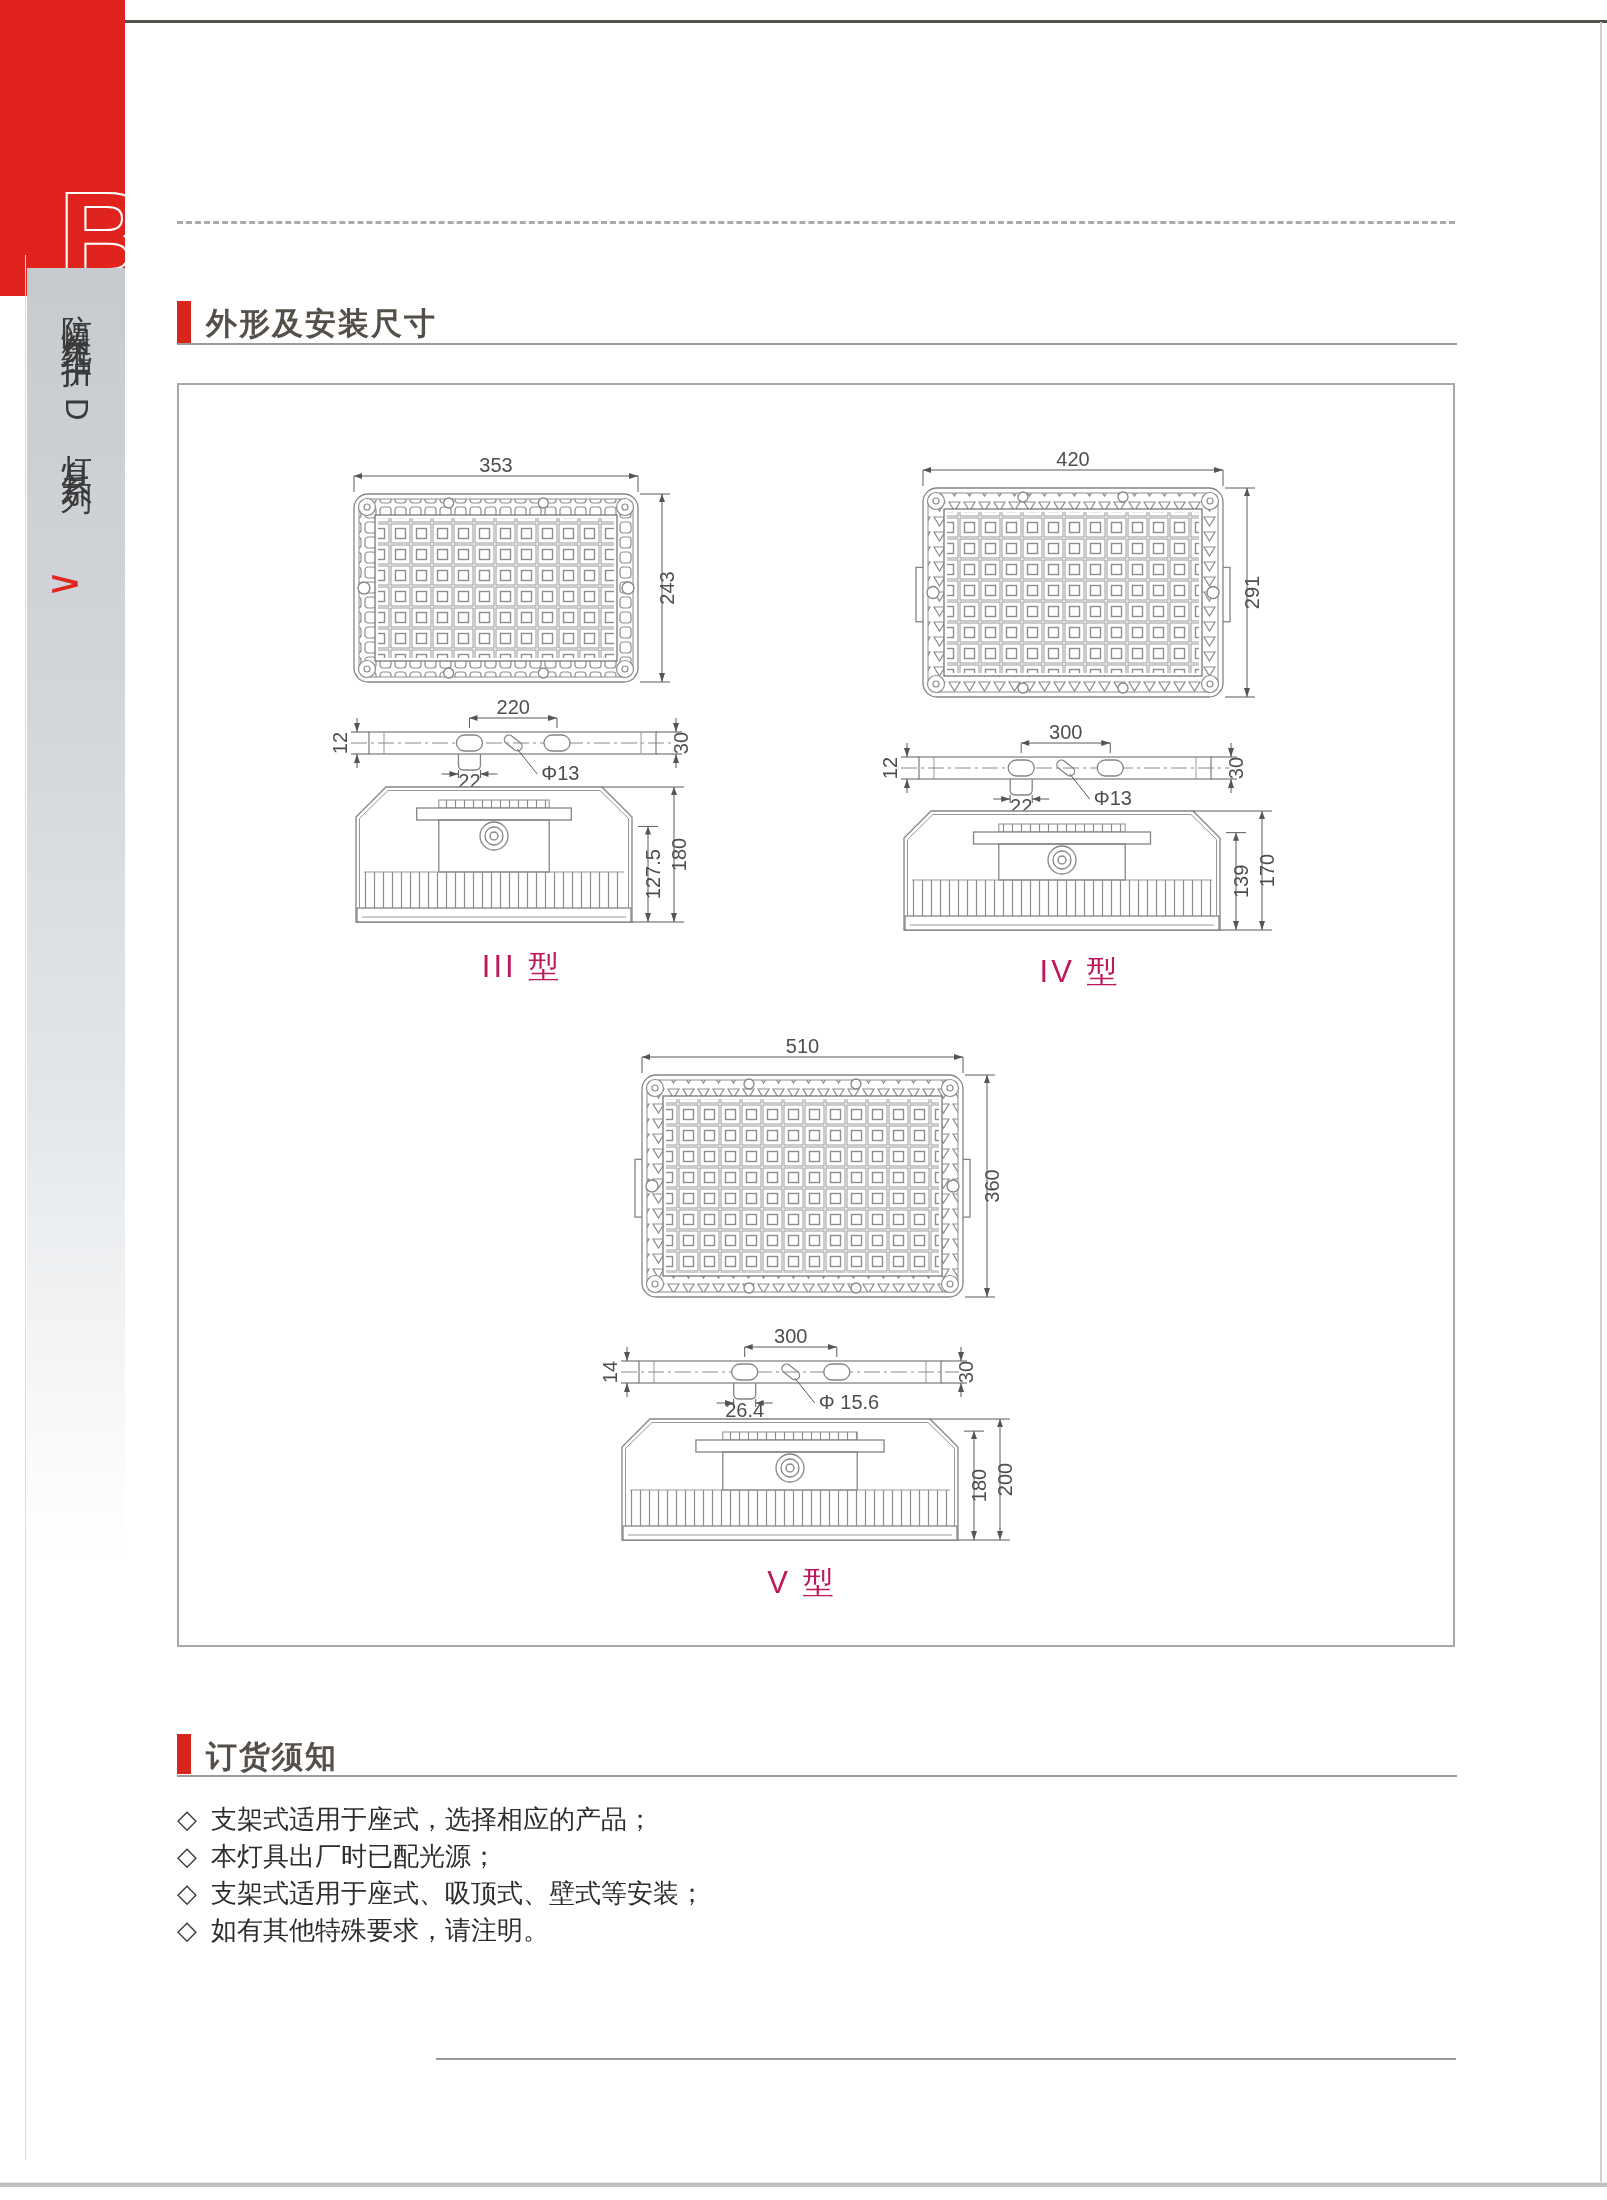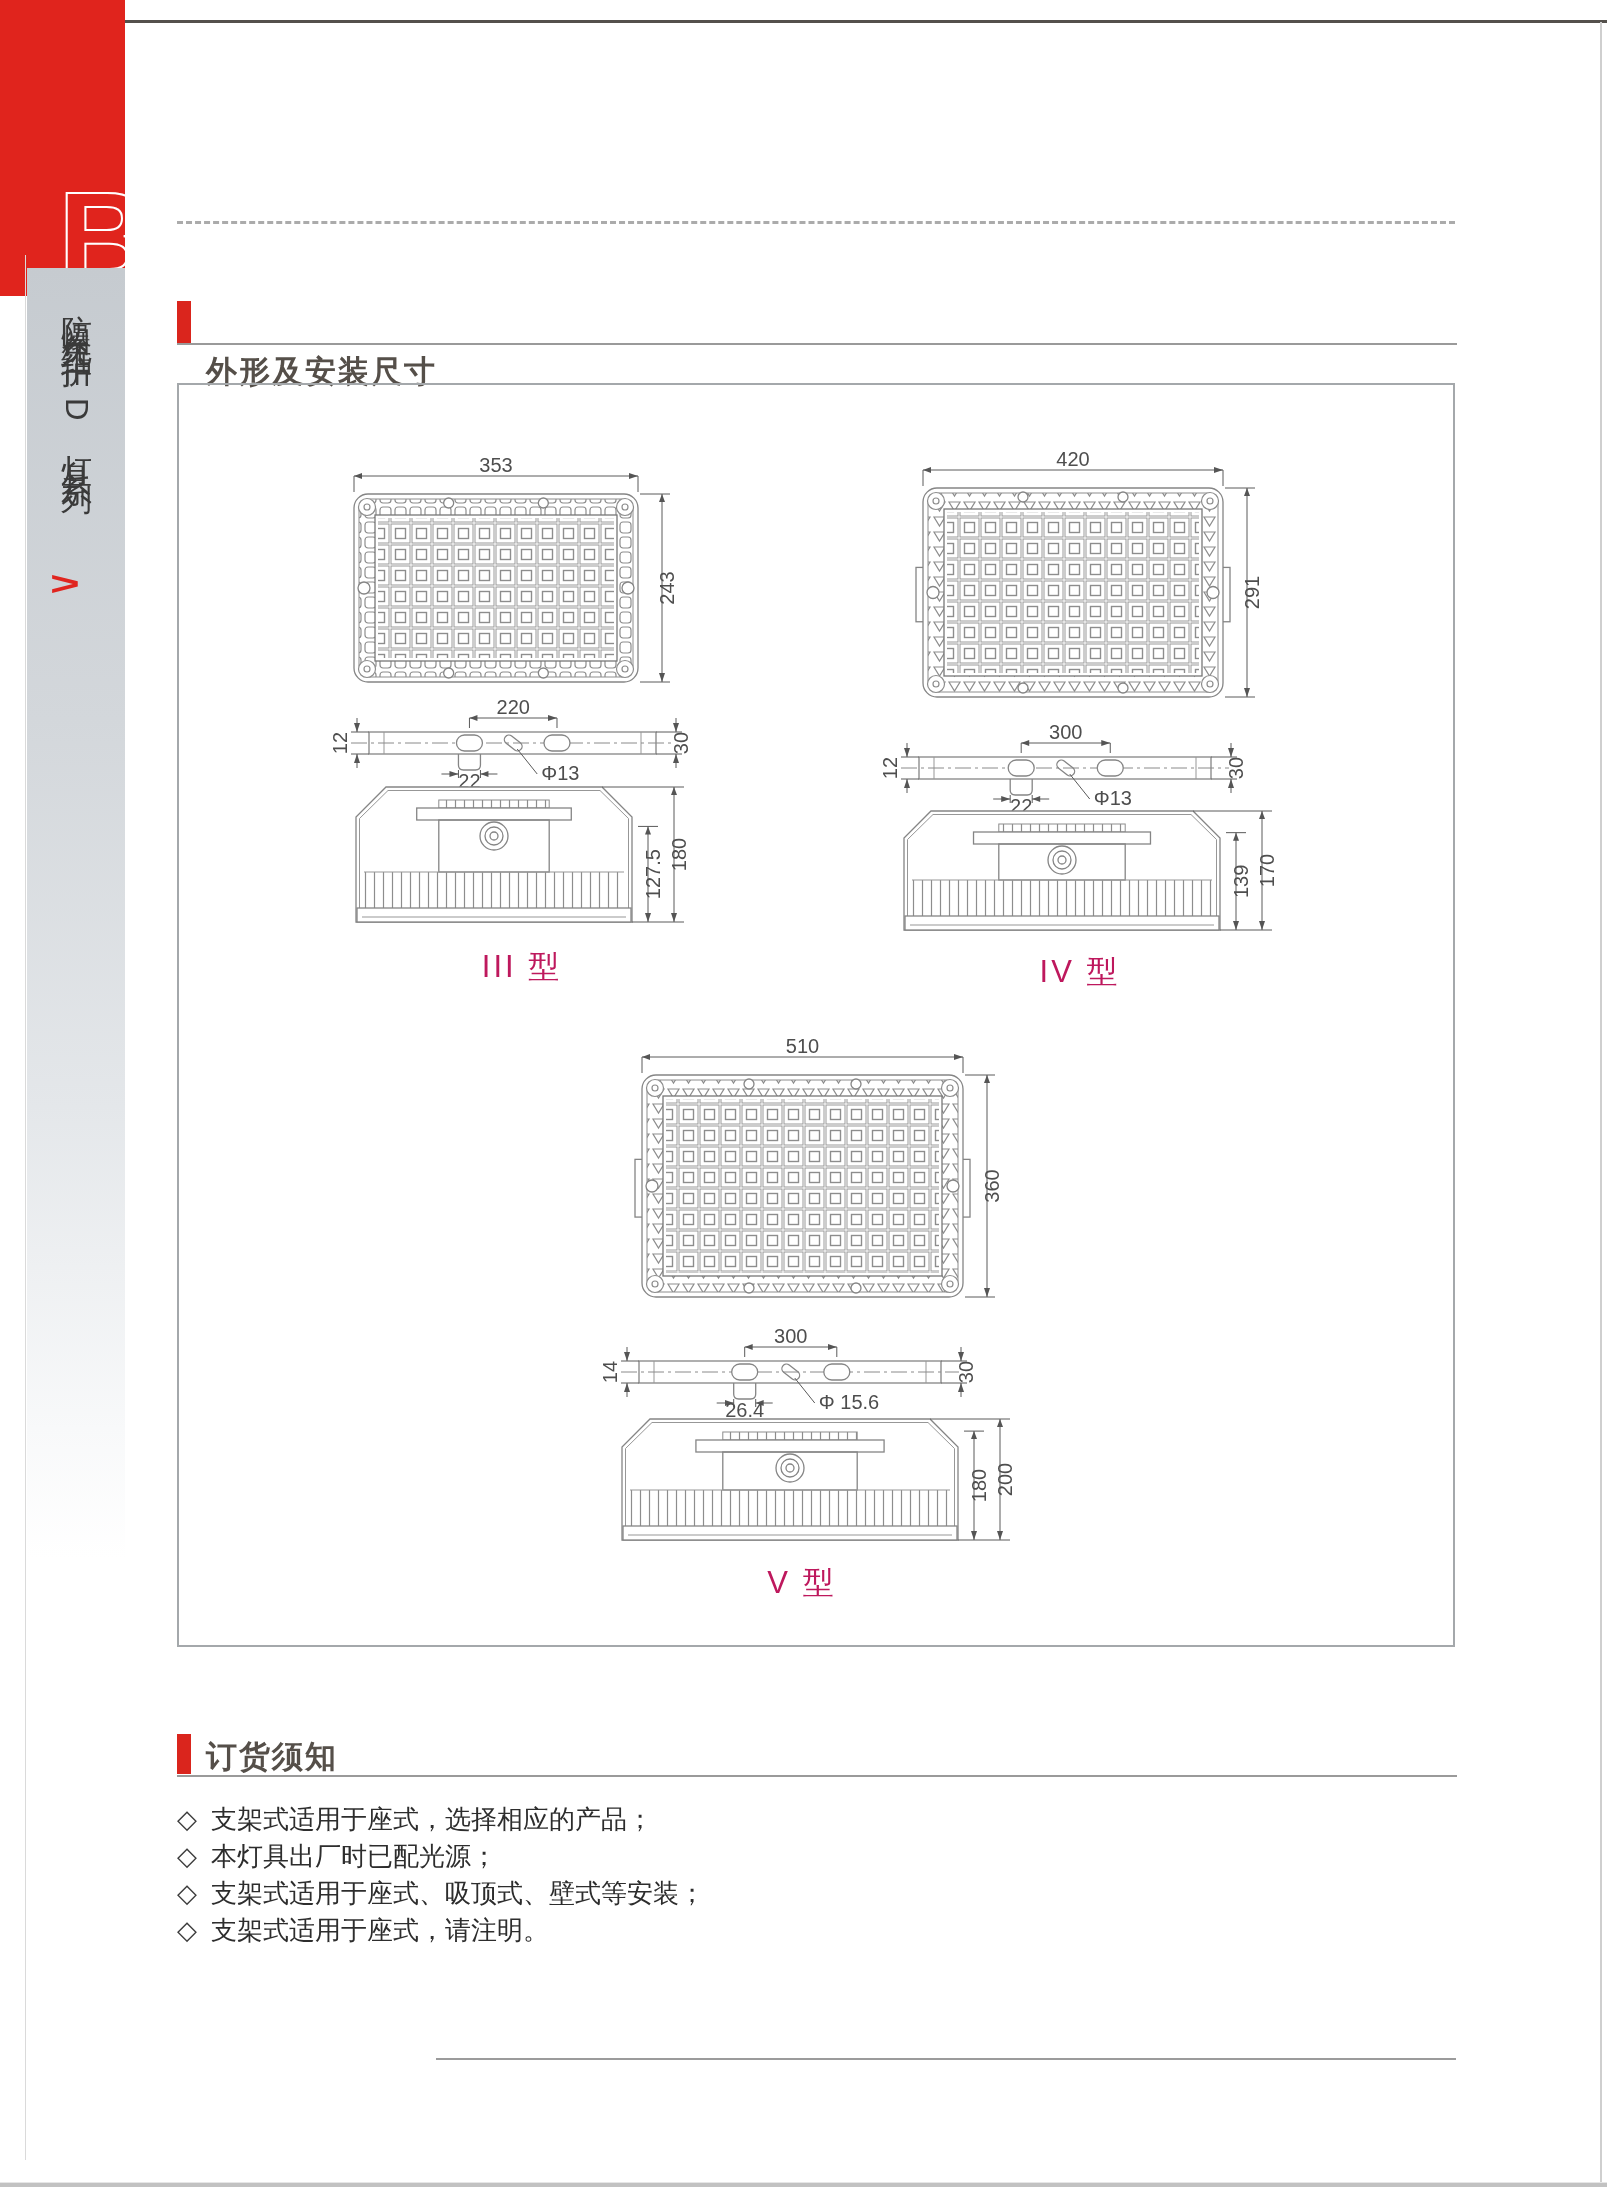--- a/index.html
+++ b/index.html
@@ -87,21 +87,21 @@
   <div class="abs" id="border-left"></div>
   <div class="abs" id="border-right"></div>
   <div class="abs" id="border-bottom"></div>
 
   <div class="abs" id="sidebar">
     <span id="sidebar-text">防爆免维护LED灯具系列</span>
     <span id="sidebar-arrow">&gt;</span>
   </div>
 
   <div class="abs sec-bar" style="left:177px;top:301px;"></div>
-  <div class="abs sec-title" style="left:206px;top:303px;margin-top:48px;">外形及安装尺寸</div>
+  <div class="abs sec-title" style="left:206px;top:303px;">外形及安装尺寸</div>
   <div class="abs sec-underline" style="left:177px;top:343px;"></div>
 
   <div class="abs" id="draw-box"></div>
   <div id="draw-layer">
       <svg style="left:348px;top:460px" width="332" height="228" viewBox="0 0 332 228">
         <rect x="6" y="34" width="284" height="188" rx="14" class="lnf"></rect>
         <rect x="11" y="39" width="274" height="178" rx="10" fill="url(#ringR)" stroke="#8d8d8d" stroke-width="1"></rect>
         <rect x="27" y="55" width="242" height="146" fill="#ffffff" stroke="#777" stroke-width="1.3"></rect>
         <rect x="30" y="58" width="236" height="140" fill="url(#grid)"></rect>
         <circle cx="19" cy="47" r="8.5" fill="#fff" stroke="#8d8d8d" stroke-width="1.2"></circle>
@@ -356,18 +356,18 @@
   <div class="abs tlabel" style="left:717px;top:1562px;">V 型</div>
 
   <div class="abs sec-bar" style="left:177px;top:1734px;height:40px;"></div>
   <div class="abs sec-title" style="left:206px;top:1736px;">订货须知</div>
   <div class="abs sec-underline" style="left:177px;top:1775px;"></div>
 
   <div class="abs" id="notes">
     <div class="note"><span class="dia">◇</span><span>支架式适用于座式，选择相应的产品；</span></div>
     <div class="note"><span class="dia">◇</span><span>本灯具出厂时已配光源；</span></div>
     <div class="note"><span class="dia">◇</span><span>支架式适用于座式、吸顶式、壁式等安装；</span></div>
-    <div class="note"><span class="dia">◇</span><span>支架式适用于座式，请注明。</span></div>
+    <div class="note"><span class="dia">◇</span><span>如有其他特殊要求，请注明。</span></div>
   </div>
 
   <div class="abs" id="bottom-rule"></div>
 
 </div>
 
 </body></html>

